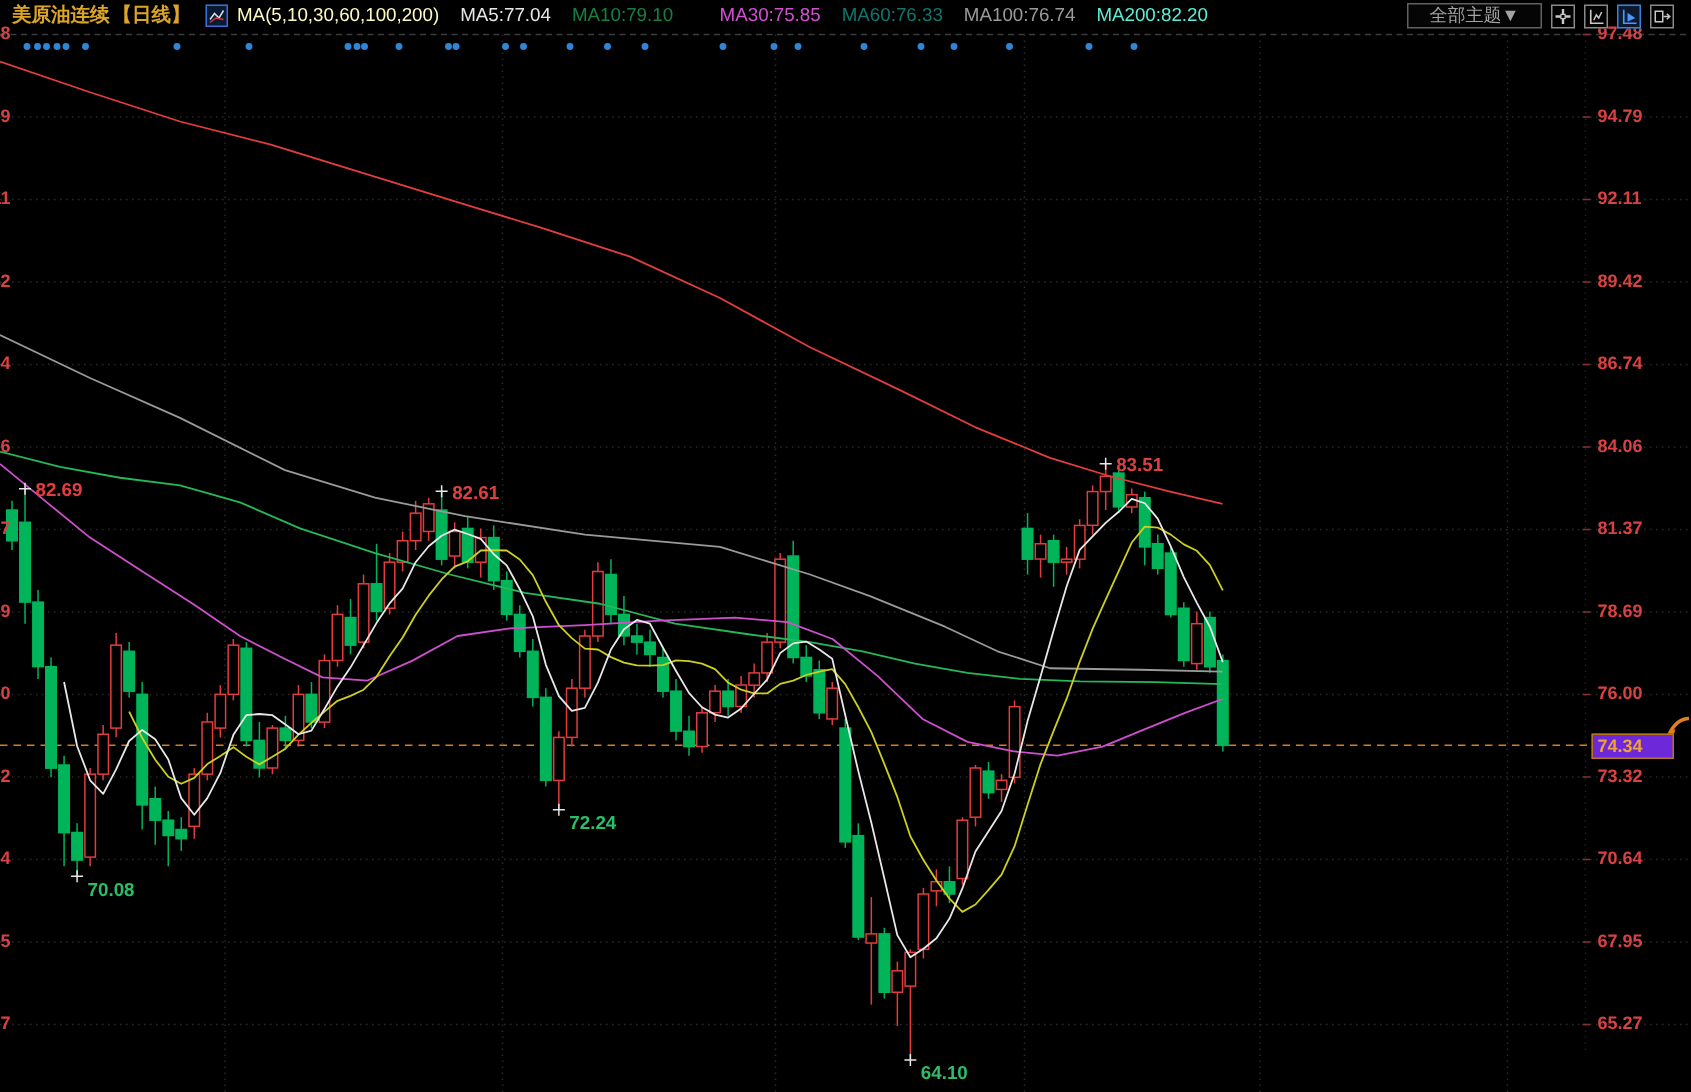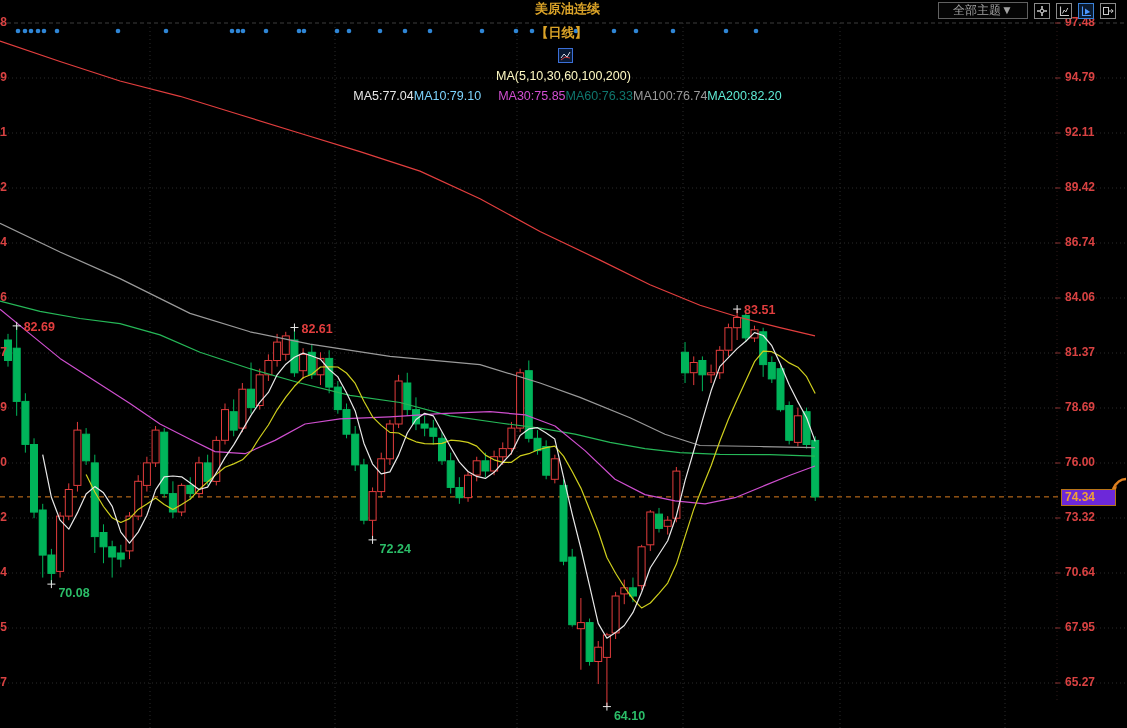--- a/index.html
+++ b/index.html
@@ -1,25 +1,25 @@
 <!DOCTYPE html>
 <html><head>
 <meta charset="utf-8">
 <style>
   html,body{margin:0;padding:0;background:#000;width:1127px;height:728px;overflow:hidden;
     font-family:"Liberation Sans","DejaVu Sans",sans-serif;}
   #stage{position:relative;width:1127px;height:728px;background:#000;}
   
-  .header{position:absolute;left:0;top:0;width:1127px;height:20px;display:flex;align-items:center;gap:6px;z-index:5;flex-direction:column;}
+  .header{position:absolute;left:0;top:0;width:1033px;height:20px;display:flex;align-items:center;gap:6px;z-index:5;}
   .title{color:#dca428;font-size:13px;font-weight:bold;margin-left:8px;white-space:nowrap;}
   .period{color:#dca428;font-size:13px;font-weight:bold;white-space:nowrap;}
   .mini-icon{width:13px;height:13px;border:1px solid #3b6fd8;background:#0a1a33;position:relative;margin-left:4px;flex:0 0 auto;}
   .mini-icon svg{position:absolute;left:0;top:0;}
   .ma-label{color:#fef9c3;font-size:12.5px;margin-left:0;white-space:nowrap;}
-  .ma-values{display:flex;margin-left:8px;white-space:nowrap;justify-content:space-between;}
+  .ma-values{display:flex;gap:14px;margin-left:8px;white-space:nowrap;justify-content:space-between;}
   .ma-values span{font-size:12.5px;}
   
   .toolbar{position:absolute;top:2px;left:902px;display:flex;align-items:center;gap:6px;z-index:6;padding-left:36px;}
   .dropdown{width:88px;height:15px;border:1px solid #616161;color:#a3a3a3;font-size:12px;
     display:flex;align-items:center;justify-content:center;background:#050505;cursor:pointer;}
   .iconbox{width:14px;height:14px;border:1px solid #8a8a8a;background:#000;display:flex;align-items:center;justify-content:center;cursor:pointer;}
   .iconbox.active{border-color:#3b82d8;background:#0b1a2e;}
   
   .right-axis{position:absolute;left:1065px;top:0;width:60px;z-index:4;}
   .right-axis .lbl{position:absolute;color:#d94242;font-size:12px;font-weight:bold;left:0;}
@@ -39,21 +39,21 @@
     <span class="period" style="margin-left:-4px;">【日线】</span>
     <span class="mini-icon">
       <svg width="13" height="13">
           <polyline points="2,9 5,5 8,8 11,3" stroke="#d9dde6" stroke-width="1" fill="none"></polyline>
           <polyline points="2,11 6,8 11,9" stroke="#d03a3a" stroke-width="1" fill="none"></polyline>
         </svg>
     </span>
     <span class="ma-label">MA(5,10,30,60,100,200)</span>
     <span class="ma-values">
         <span style="color: rgb(230, 230, 230);">MA5:77.04</span>
-        <span style="color: #7dd3fc;">MA10:79.10</span>
+        <span style="color: #15803d;">MA10:79.10</span>
         <span style="color: rgb(210, 79, 210); padding-left: 17px;">MA30:75.85</span>
         <span style="color: #0f766e;">MA60:76.33</span>
         <span style="color: rgb(154, 154, 154);">MA100:76.74</span>
         <span style="color: #5eead4;">MA200:82.20</span>
       </span>
   </div>
 
   <div class="toolbar">
     <div class="dropdown">全部主题▼</div>
     <div class="iconbox">

